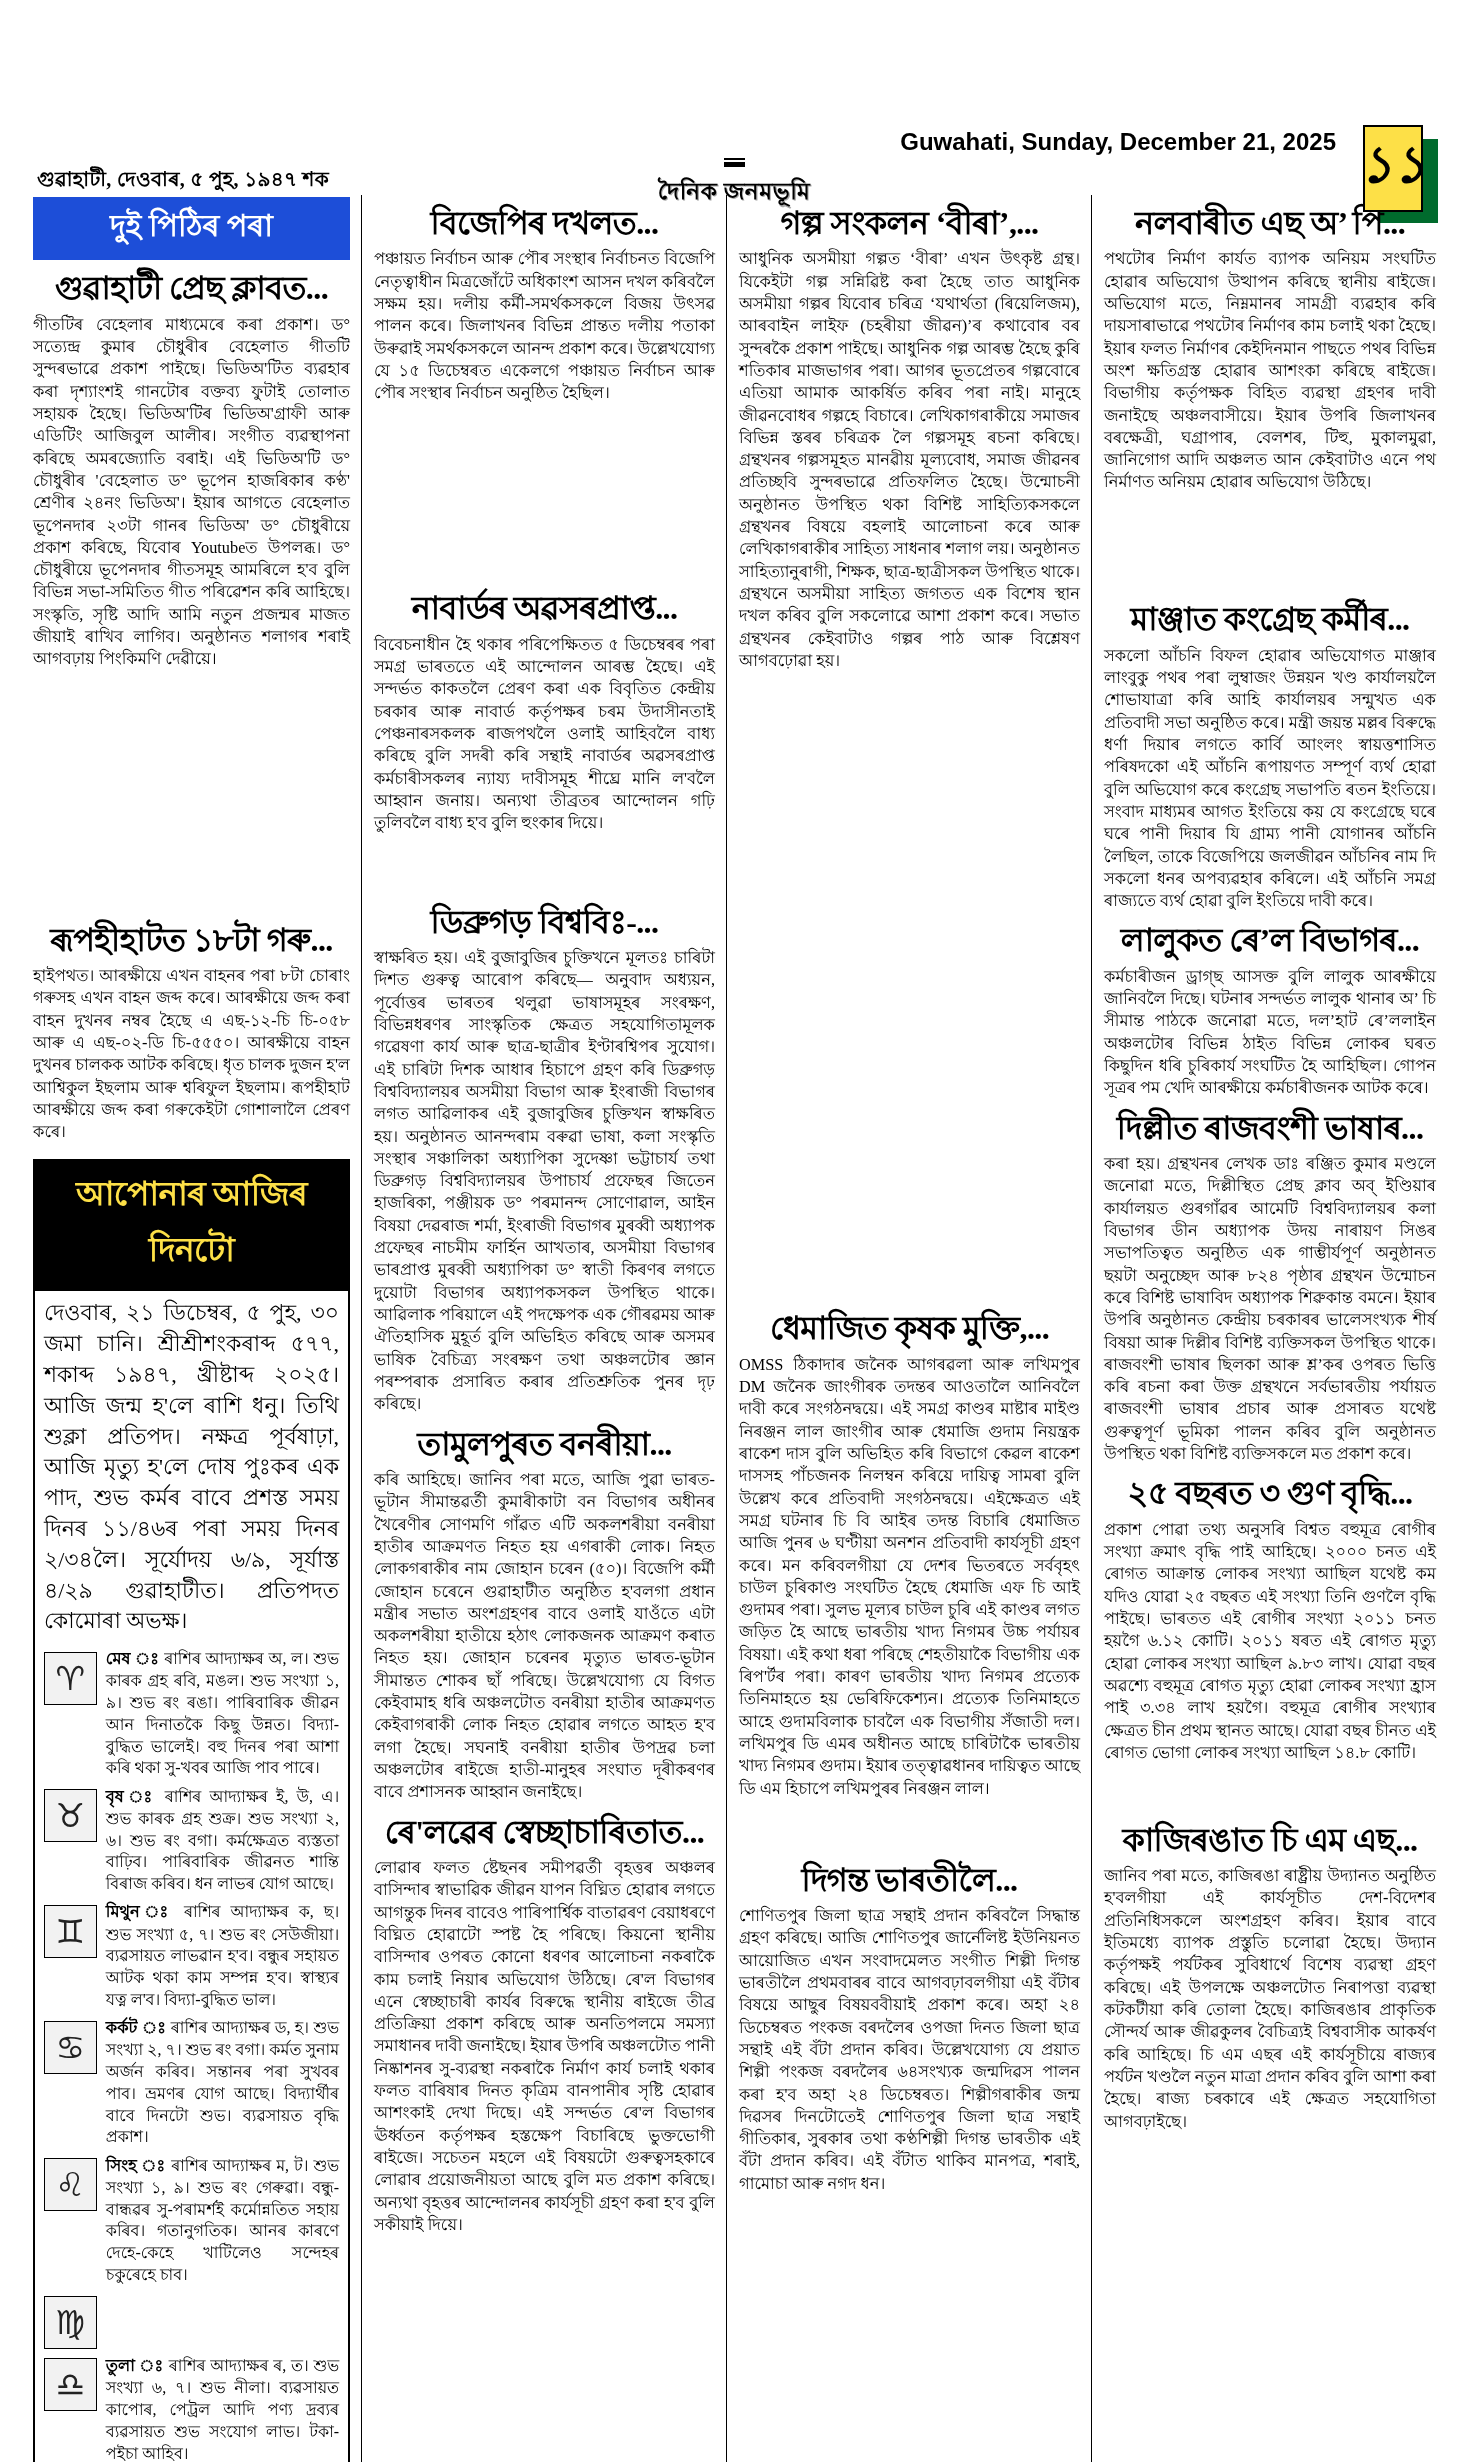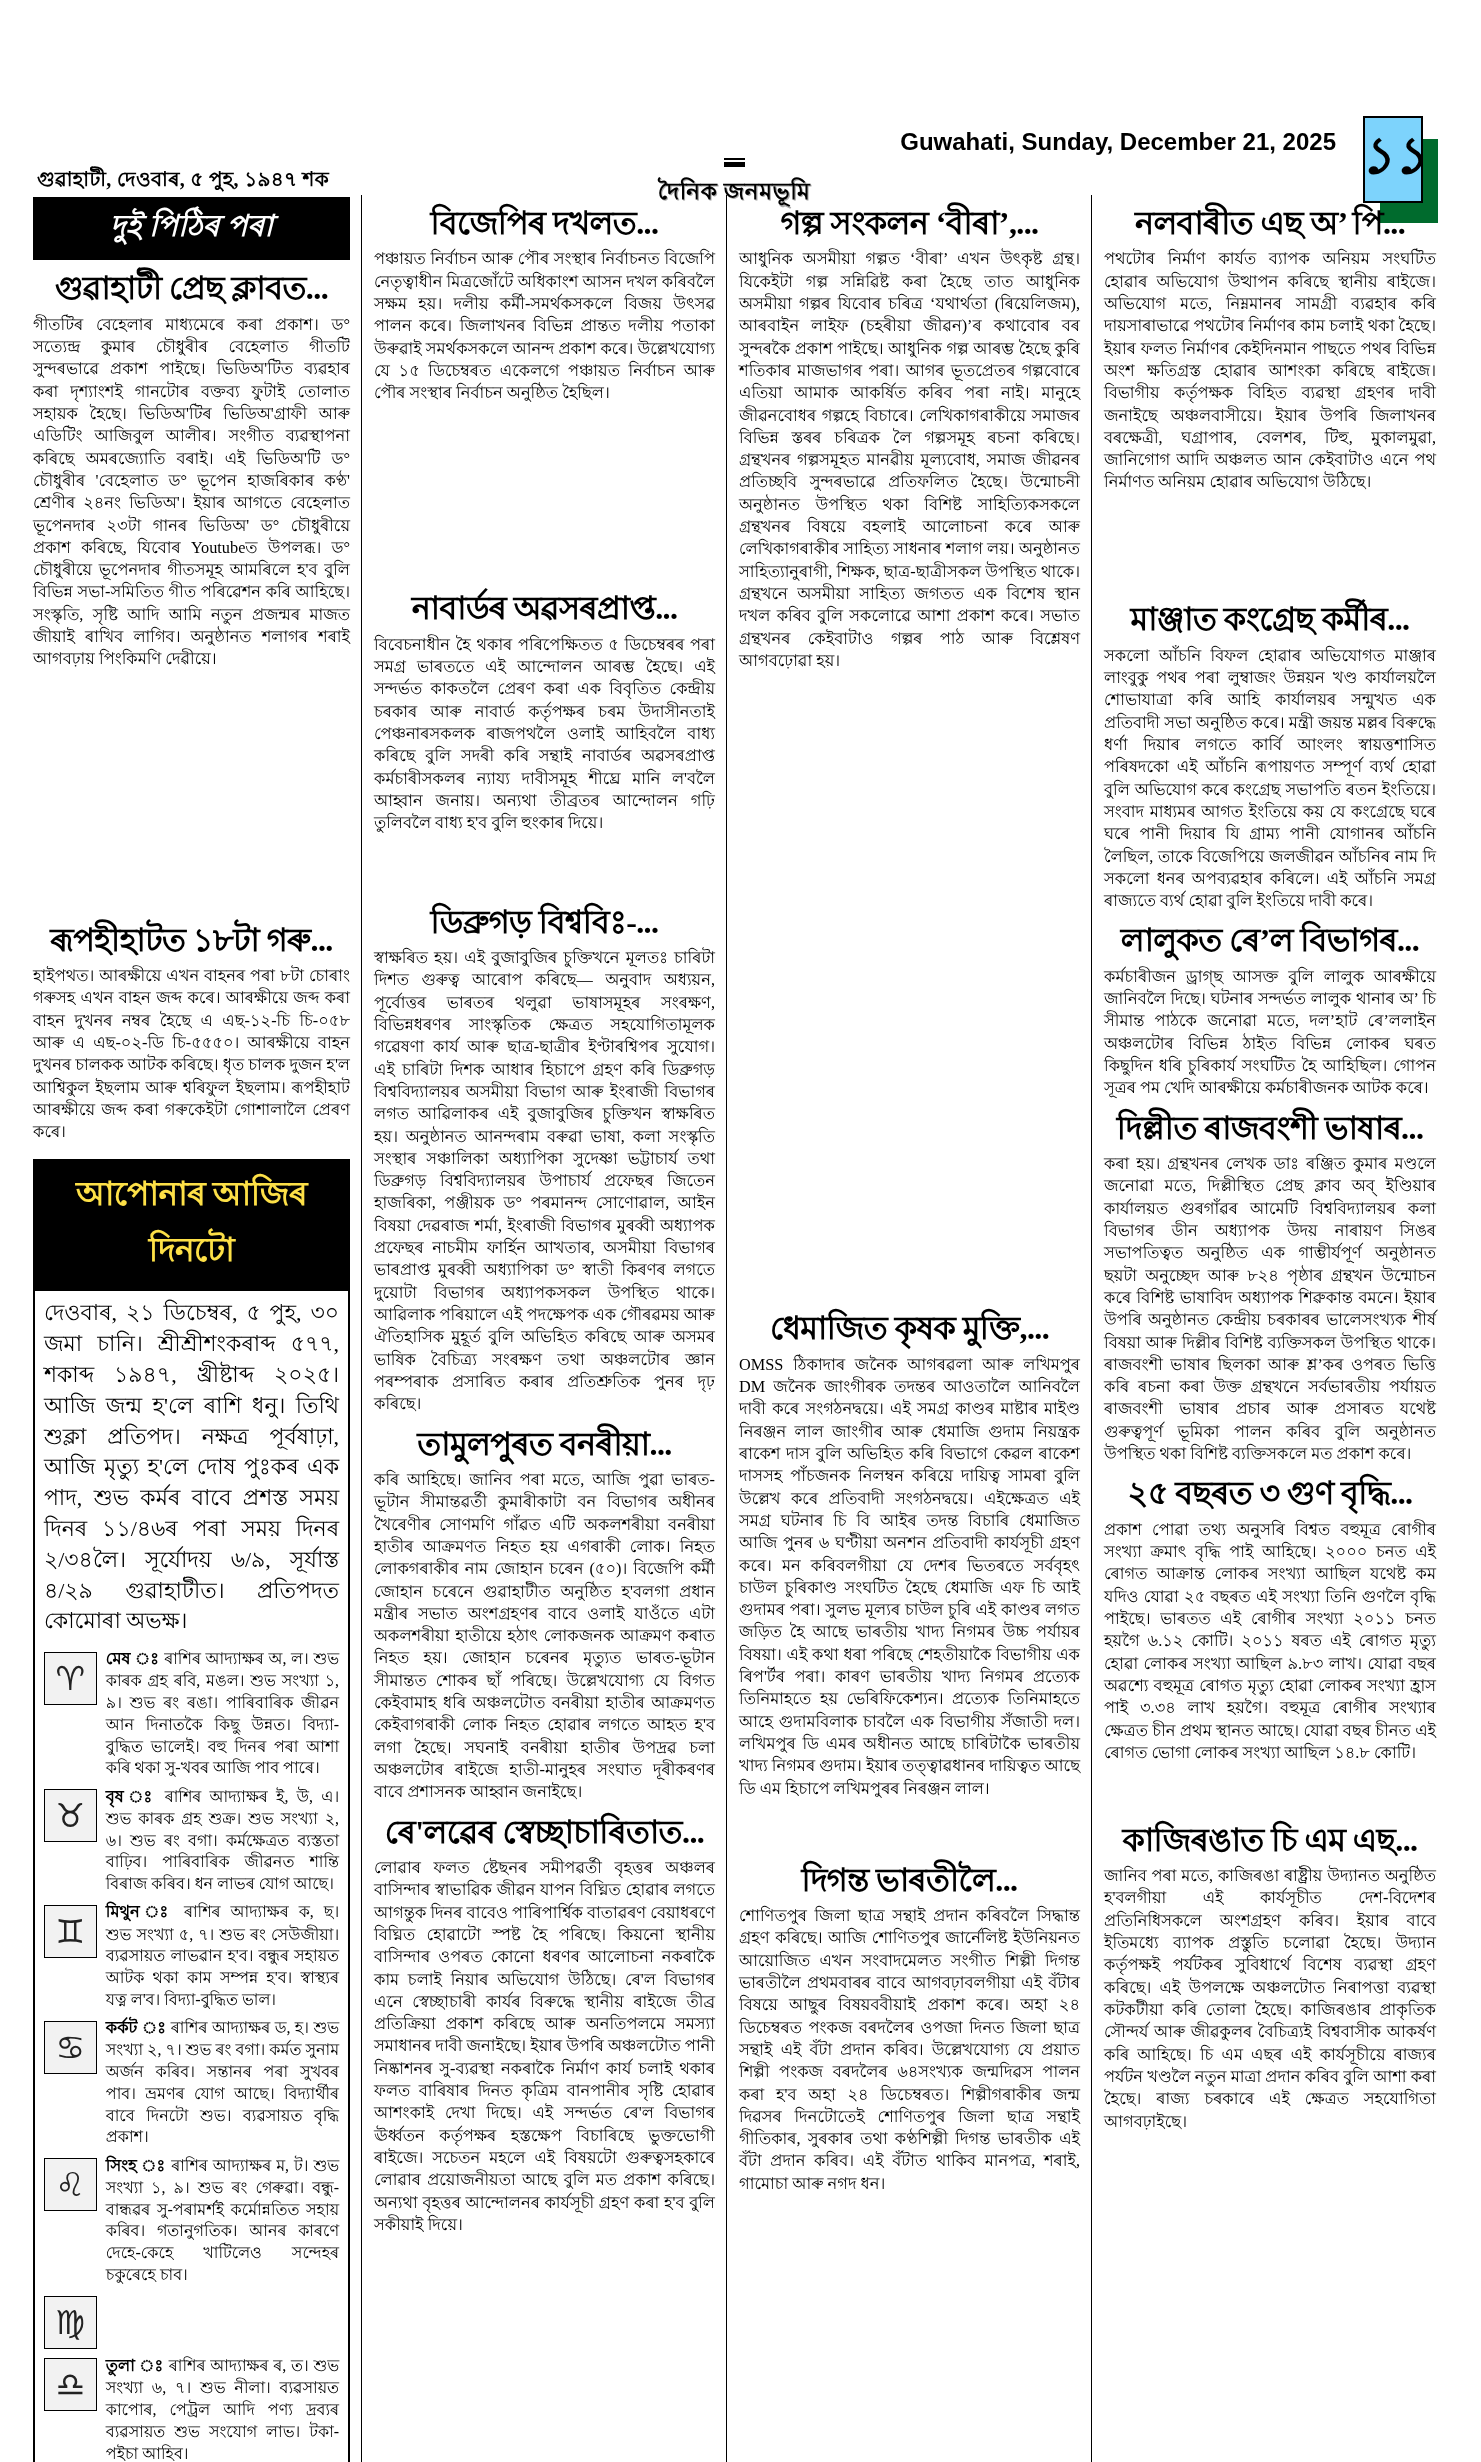--- a/index.html
+++ b/index.html
@@ -15,22 +15,22 @@
     font-size:20px; font-weight:bold; letter-spacing:0.3px;
   }
   .date-english {
     position:absolute; right:145px; top:128px;
     font-family:"Liberation Sans","DejaVu Sans",sans-serif;
     font-size:24px; font-weight:bold;
   }
   .pagenum-wrap { position:absolute; right:40px; top:116px; width:78px; height:114px; }
   .pagenum-backdrop { position:absolute; left:16.6px; top:23px; width:58px; height:84px; background:#006b2d; }
   .pagenum-box {
-    position:absolute; left:0; top:0; width:60px; height:87px;
-    background:#7dd3fc; border:2.2px solid #000; z-index:1;
+    position:absolute; left:0; top:9px; width:60px; height:87px;
+    background:#fde047; border:2.2px solid #000; z-index:1;
     display:flex; align-items:center; justify-content:center;
     font-size:51px; font-weight:bold; font-style:italic;
   }
   
   .masthead-row {
     position:absolute; left:22px; right:35px; top:158px;
     display:flex; align-items:center; gap:5.5px;flex-direction:column;
   }
   .rule-seg, .rule-long { height:9.4px; border-top:2.2px solid #000; border-bottom:5px solid #000; }
   .rule-seg  { width:21px; }
@@ -48,22 +48,22 @@
   .col + .col { border-left:1.7px solid #000; padding-left:12px; }
   .headline {
     font-size:32px; font-weight:bold; text-align:center;
     line-height:1.08; margin:11px 0 7.8px; letter-spacing:-0.6px;
   }
   .body {
     font-size:16.3px; line-height:1.37; text-align:justify;
     margin:2.2px 0 5.5px; word-break:break-word;
   }
   .banner {
-    background:#000000; color:#fff; text-align:center;
-    font-size:30px; font-weight:bold; font-style:italic;
+    background:#1d4ed8; color:#fff; text-align:center;
+    font-size:30px; font-weight:bold; 
     padding:4.4px 0 7.8px; margin:2.2px 0 5.5px;
   }
   
   .horoscope { border:2.8px solid #000; margin-top:15.5px; padding:0 8.9px 8.9px; }
   .h-title {
     background:#000; color:#fde047; margin:0 -8.9px 7.8px;
     text-align:center; font-size:33px; font-weight:bold;
     padding:6.6px 0 11px; letter-spacing:-0.6px;
   }
   .h-intro { font-size:22px; line-height:1.4; text-align:justify; margin-bottom:11px; }

